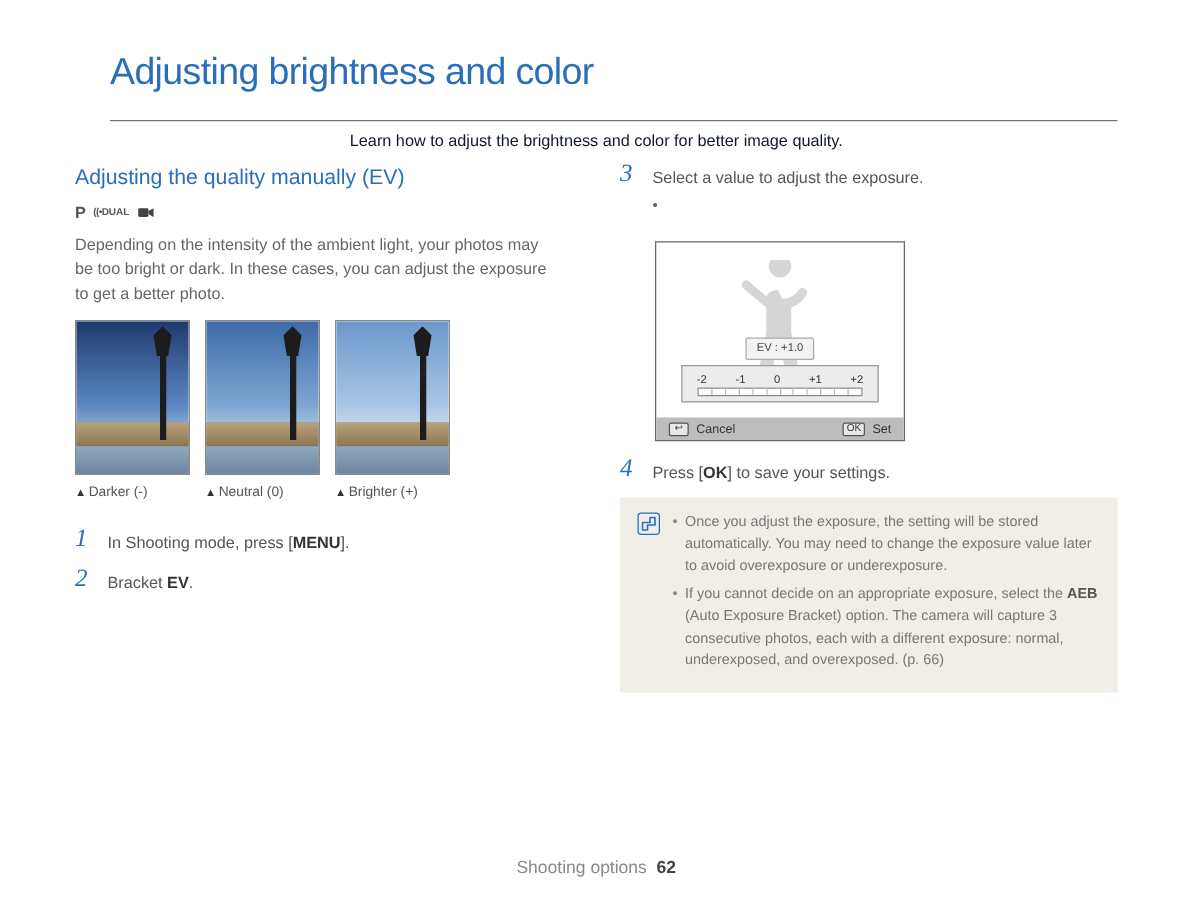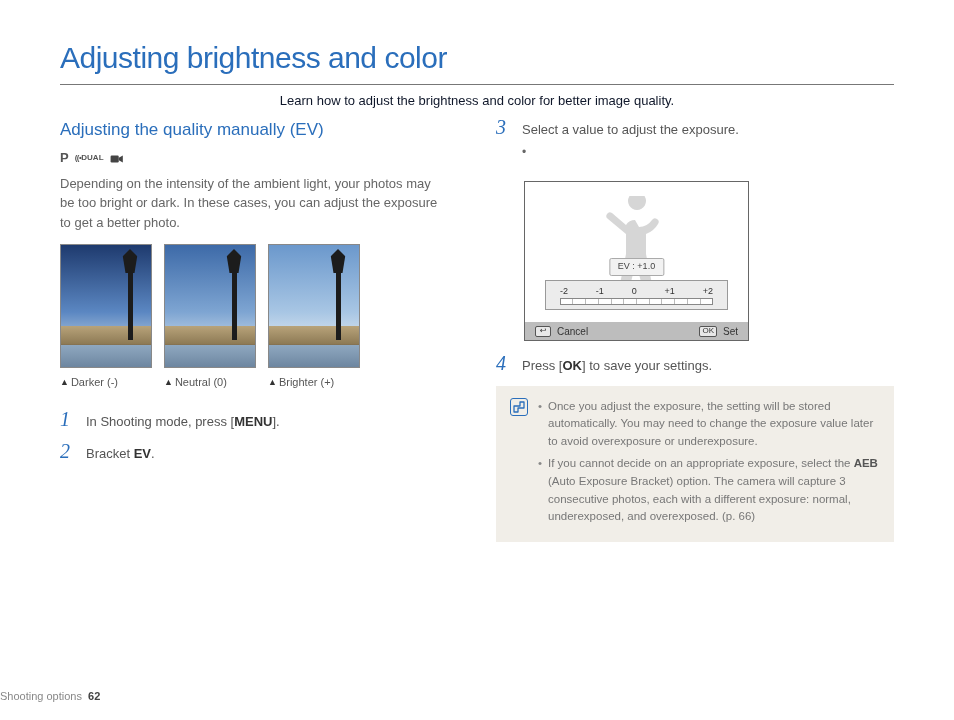--- a/index.html
+++ b/index.html
@@ -12,23 +12,24 @@
     color: #555;
     font-size: 13px;
     line-height: 1.5;
     position: relative;
   }
   .page-title {
     font-size: 30px;
     color: #2a6ebb;
     font-weight: 400;
     letter-spacing: -0.5px;
-    padding-bottom: 4px;
+    padding-bottom: 16px;
     border-bottom: 1px solid #777;
     font-stretch: condensed;
+    margin-left: 28px;
   }
   .page-subtitle {
     font-size: 13px;
     color: #0f172a;
     margin-top: 6px;
     margin-bottom: 6px;
     text-align: center;
   }
   .columns { display: flex; gap: 38px; }
   .col { flex: 1; }
@@ -91,21 +92,21 @@
     line-height:1; min-width:14px;
   }
   .step-body { font-size:13px; color:#555; padding-top:3px; flex:1;}
   .kw { font-weight:bold; color:#333;}
   .sub-bullet {
     display:flex; gap:6px; font-size:12px; color:#666;
     margin-top:4px; margin-left:0px;
   }
   .sub-bullet .dot{ color:#666;}
   .screen {
-    width: 225px; height: 160px;
+    width: 200px; height: 160px;
     border:1px solid #666;
     margin: 20px 0 12px 28px;
     background:#fff;
     position:relative;
   }
   .screen-inner{ position:absolute; inset:6px; background:#fff; }
   .silhouette{
     position:absolute; left:50%; top:8px; transform:translateX(-50%);
     width:80px; height:108px;
   }
@@ -144,21 +145,21 @@
   .note-icon{
     width:18px; height:18px; border:1.5px solid #2a6ebb; border-radius:3px;
     color:#2a6ebb; display:flex; align-items:center; justify-content:center;
     font-size:12px; flex-shrink:0;
   }
   .note-box ul{ list-style:none;}
   .note-box li{ display:flex; gap:6px; margin-bottom:4px;}
   .note-box li .dot{color:#888;}
   .footer{
     position:absolute; bottom:16px; left:0; right:0;
-    font-size:11px; color:#888;
+    text-align:center; font-size:14px; color:#888;
   }
   .footer .pg{ color:#444; font-weight:bold;}
   .dual-icon{
     font-size:9px; font-weight:bold; position:relative;
   }
   .cam-icon svg{ width:14px; height:10px; vertical-align:middle;}
 </style>
 </head>
 <body>
 

